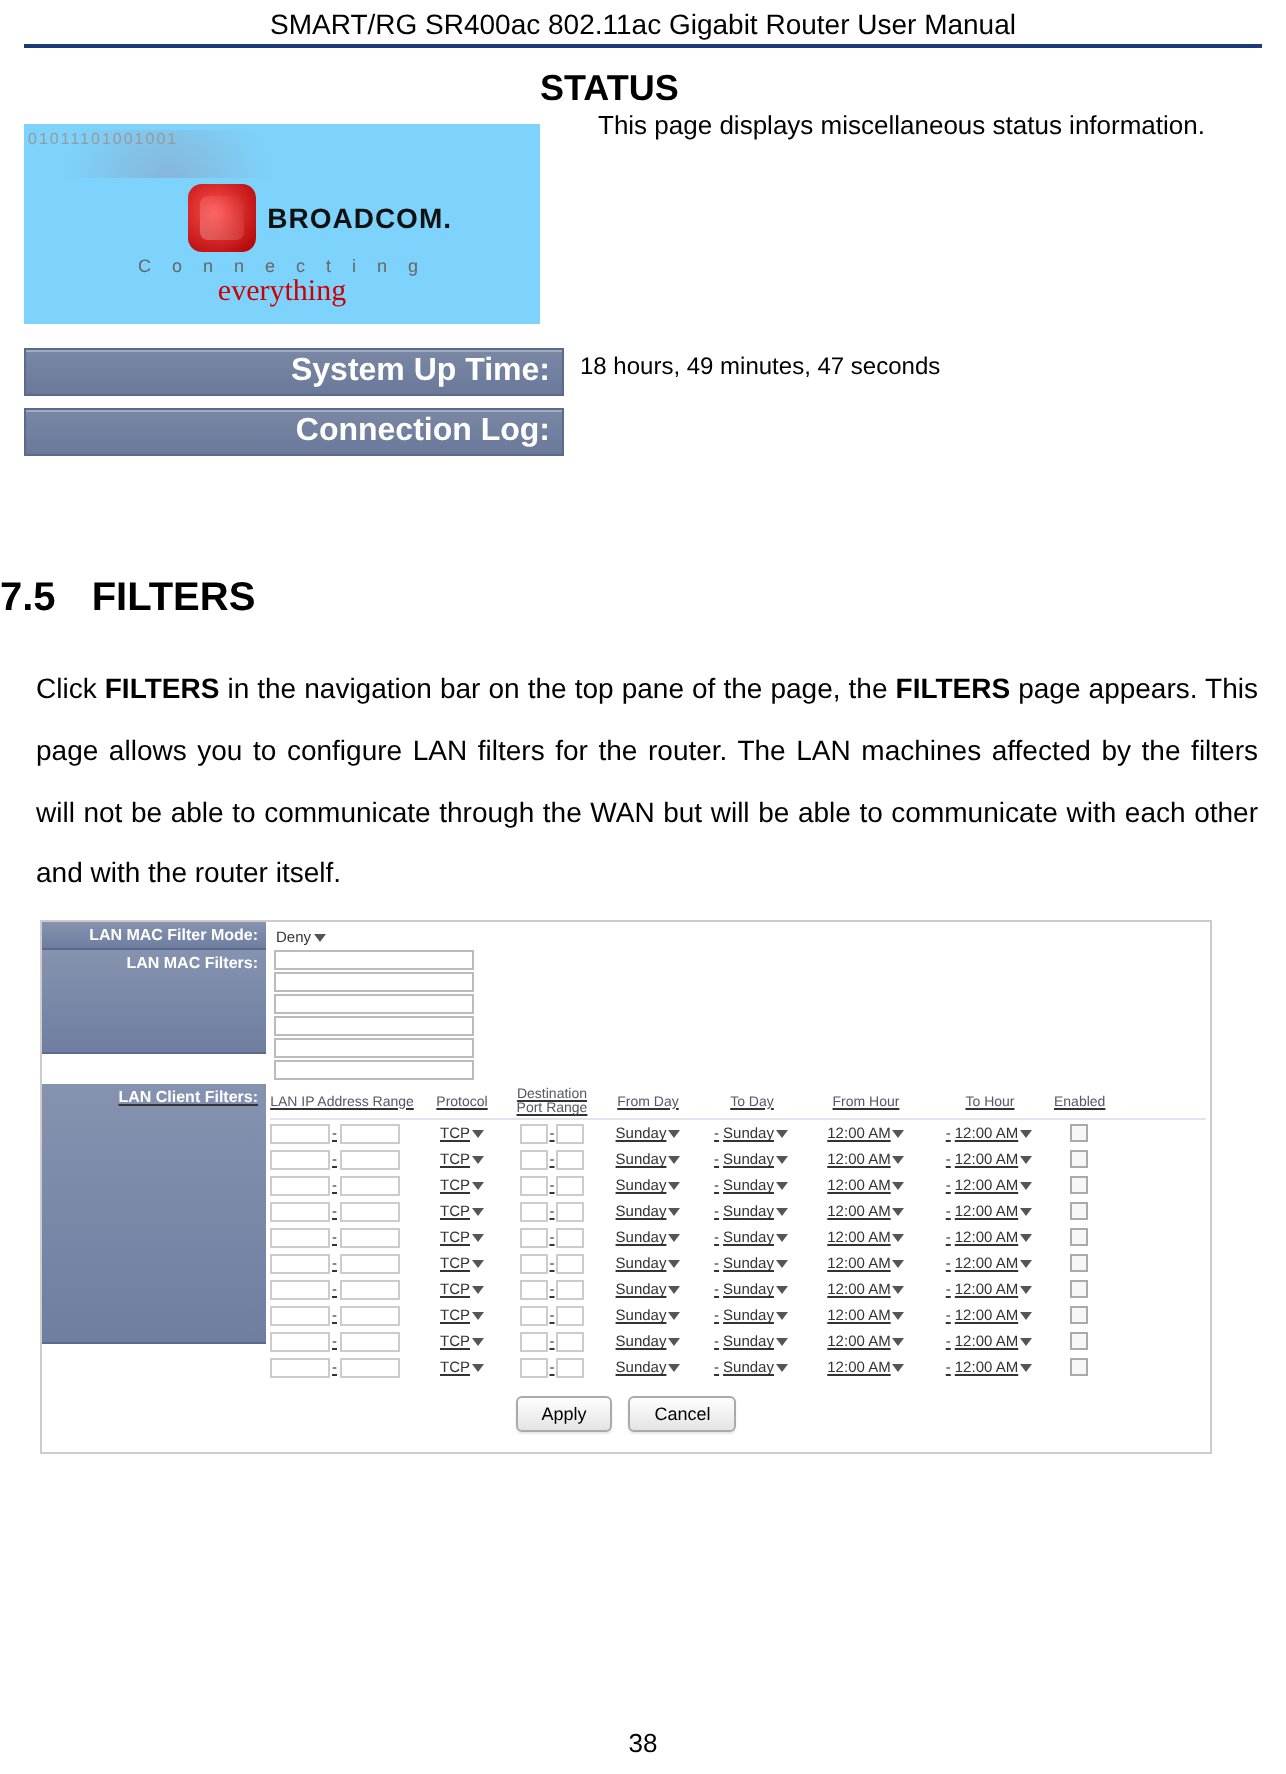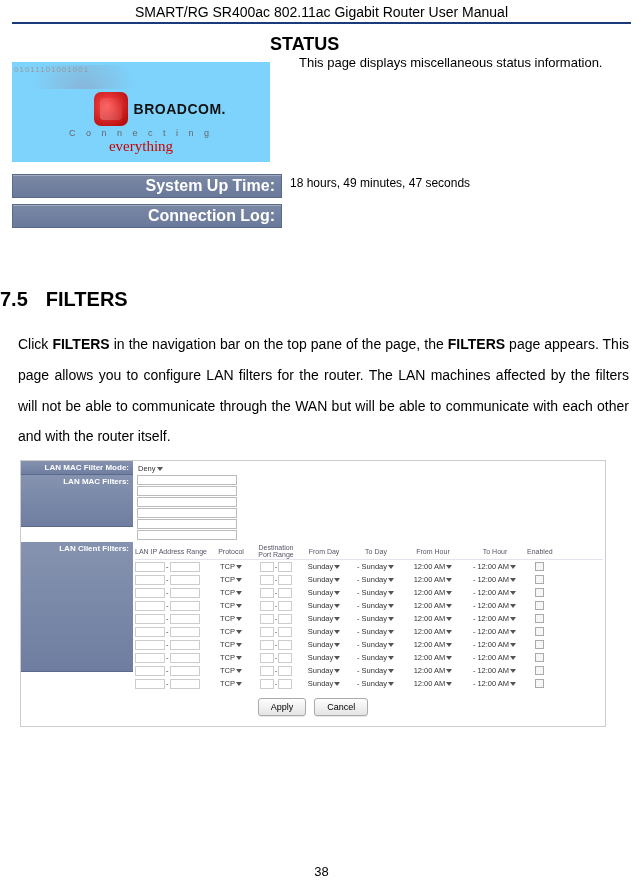--- a/index.html
+++ b/index.html
@@ -173,20 +173,21 @@
     }
     .mac-inputs input {
       width: 100px;
       border: 1px solid #bbb;
       height: 10px;
       margin-top: 1px;
     }
     .client-row {
       display: flex;
       align-items: flex-start;
+      text-decoration: underline;
     }
     .client-table {
       flex: 1;
       padding: 2px 2px 0 2px;
     }
     .ct-head, .ct-row {
       display: grid;
       grid-template-columns: 72px 44px 42px 50px 50px 60px 60px 24px;
       gap: 2px;
       align-items: center;

